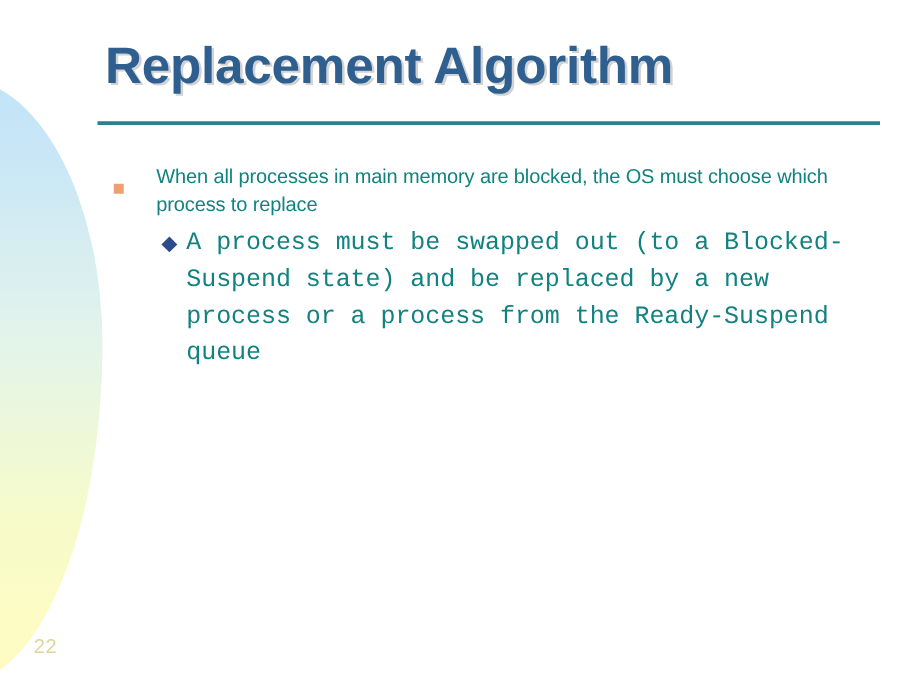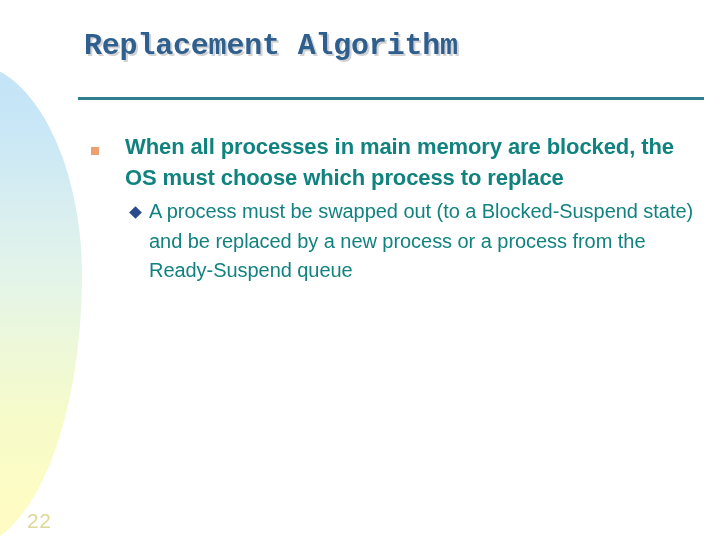--- a/index.html
+++ b/index.html
@@ -42,41 +42,41 @@
         #fdfcc4 90%,
         #fdfbc2 100%);
     z-index: 0;
   }
 
   
   #page-number {
     position: absolute;
     left: 27px;
     top: 509px;
-    font-size: 21px;
+    font-size: 16px;
     color: #ddd79a;
     letter-spacing: 0.5px;
     z-index: 2;
     font-family: "Liberation Sans", sans-serif;
   }
 
   
   #title {
     position: absolute;
     left: 84px;
     top: 29px;
     width: 620px;
-    font-size: 30px;
+    font-size: 41px;
     font-weight: bold;
     color: #2e5f8e;
     letter-spacing: -0.2px;
     text-shadow: 2px 2px 0 #d2d2d2;
     z-index: 3;
     white-space: nowrap;
-    font-family: Liberation Mono, monospace;
+    font-family: Liberation Sans, sans-serif;
   }
 
   
   #title-rule {
     position: absolute;
     left: 78px;
     top: 97px;
     width: 626px;
     height: 3px;
     background: #2f7f8f;
@@ -100,36 +100,37 @@
   .bullet-l1 .marker-sq {
     position: absolute;
     left: 5px;
     top: 16px;
     width: 8px;
     height: 8px;
     background: #f0a070;
   }
   .bullet-l1 .text-l1 {
     display: block;
-    font-size: 22px;
-    font-weight: bold;
+    font-size: 16px;
+    font-weight: normal;
     color: #11837f;
     line-height: 1.42;
     letter-spacing: -0.1px;
   }
 
   .sub-list {
     margin-top: 4px;
     padding-left: 44px;
   }
 
   .bullet-l2 {
     position: relative;
     padding-left: 19px;
     margin-bottom: 0px;
+    font-family: Liberation Mono, monospace;
   }
   .bullet-l2 .marker-dia {
     position: absolute;
     left: 1px;
     top: 11px;
     width: 9px;
     height: 9px;
     background: #2c4b8c;
     transform: rotate(45deg);
   }

